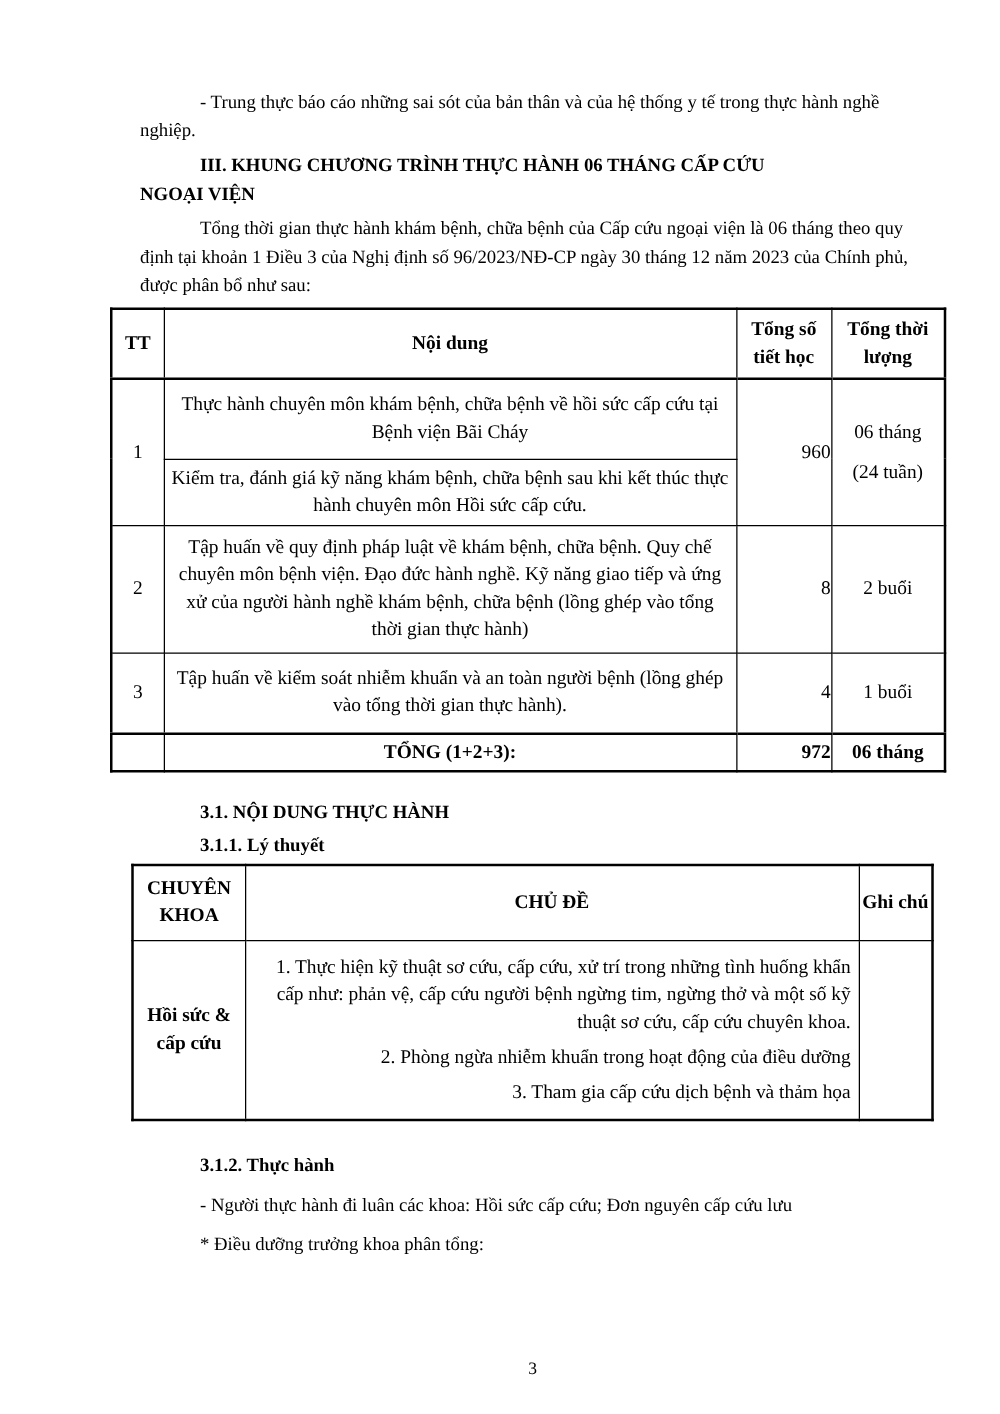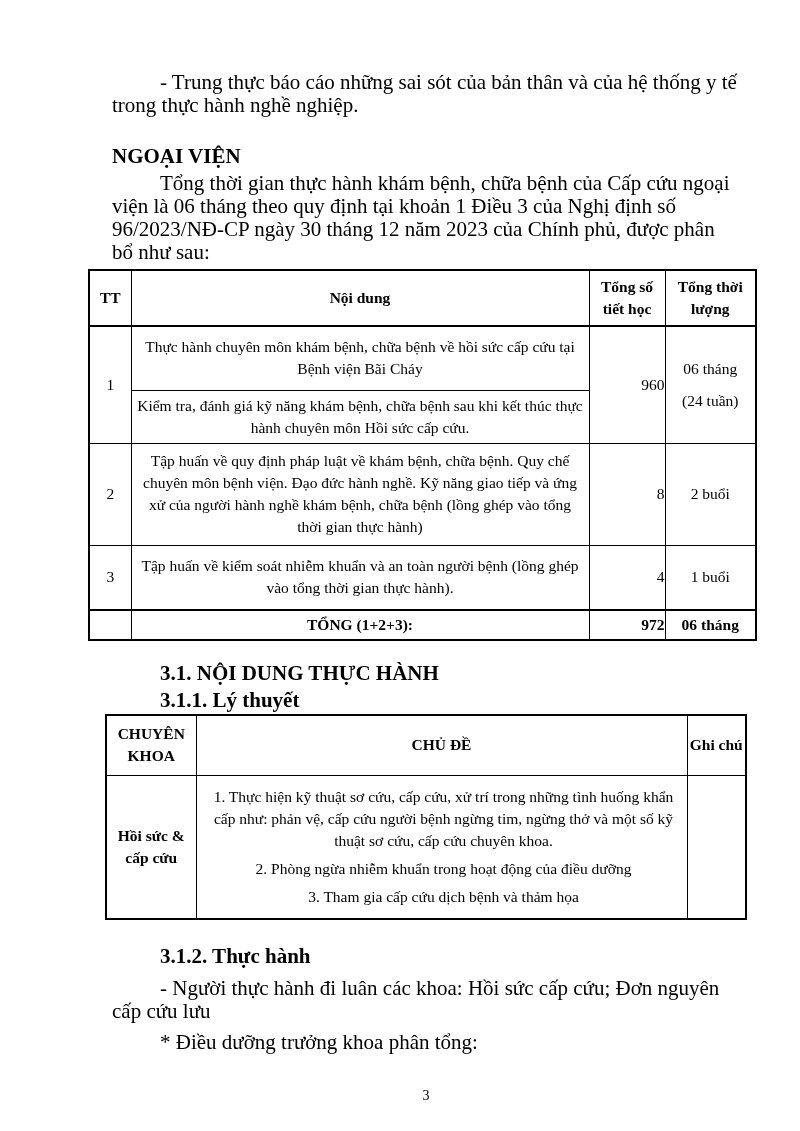--- a/index.html
+++ b/index.html
@@ -12,21 +12,21 @@
   }
   .page {
     position: relative;
     width: 800px; height: 1131px;
     background: #ffffff;
     padding-top: 71px;
   }
   .text-block {
     margin-left: 112px;
     width: 628px;
-    font-size: 21px;
+    font-size: 15px;
     line-height: 23px;
     text-align: left;
   }
   .indent { text-indent: 48px; }
   .bold { font-weight: bold; }
   .mt-heading { margin-top: 5px; }
   .mt-para { margin-top: 4px; }
 
   
   table.t1 {
@@ -81,21 +81,21 @@
     font-size: 15.5px;
     line-height: 22px;
     vertical-align: middle;
   }
   .t2 thead th {
     font-weight: bold;
     text-align: center;
     height: 60px;
   }
   .t2 td.spec-cell { text-align: center; font-weight: bold; }
-  .t2 td.topic-cell { text-align: center; padding: 4px 6px 4px 10px; height: 135px; }
+  .t2 td.topic-cell { text-align: right; padding: 4px 6px 4px 10px; height: 135px; }
   .t2 td.topic-cell p { margin: 6px 0; }
   .t2 td.note-cell { }
 
   
   .sec-312 { margin-top: 25px; }
   .line-practice { margin-top: 9px; }
   .line-assign   { margin-top: 8px; }
 
   .page-number {
     position: absolute;
@@ -106,21 +106,21 @@
     font-size: 14px;
   }
 </style>
 </head>
 <body>
 
 <div class="page">
 
   <p class="text-block indent">- Trung thực báo cáo những sai sót của bản thân và của hệ thống y tế trong thực hành nghề nghiệp.</p>
 
-  <p class="text-block indent bold mt-heading"><br><span>NGOẠI VIỆN</span></p>
+  <p class="text-block indent bold mt-heading"><span>III. KHUNG CHƯƠNG TRÌNH THỰC HÀNH 06 THÁNG CẤP CỨU</span><br><span>NGOẠI VIỆN</span></p>
 
   <p class="text-block indent mt-para">Tổng thời gian thực hành khám bệnh, chữa bệnh của Cấp cứu ngoại viện là 06 tháng theo quy định tại khoản 1 Điều 3 của Nghị định số 96/2023/NĐ-CP ngày 30 tháng 12 năm 2023 của Chính phủ, được phân bổ như sau:</p>
 
   <table class="t1">
     <colgroup>
       <col style="width:42px">
       <col style="width:458px">
       <col style="width:76px">
       <col style="width:91px">
     </colgroup>

